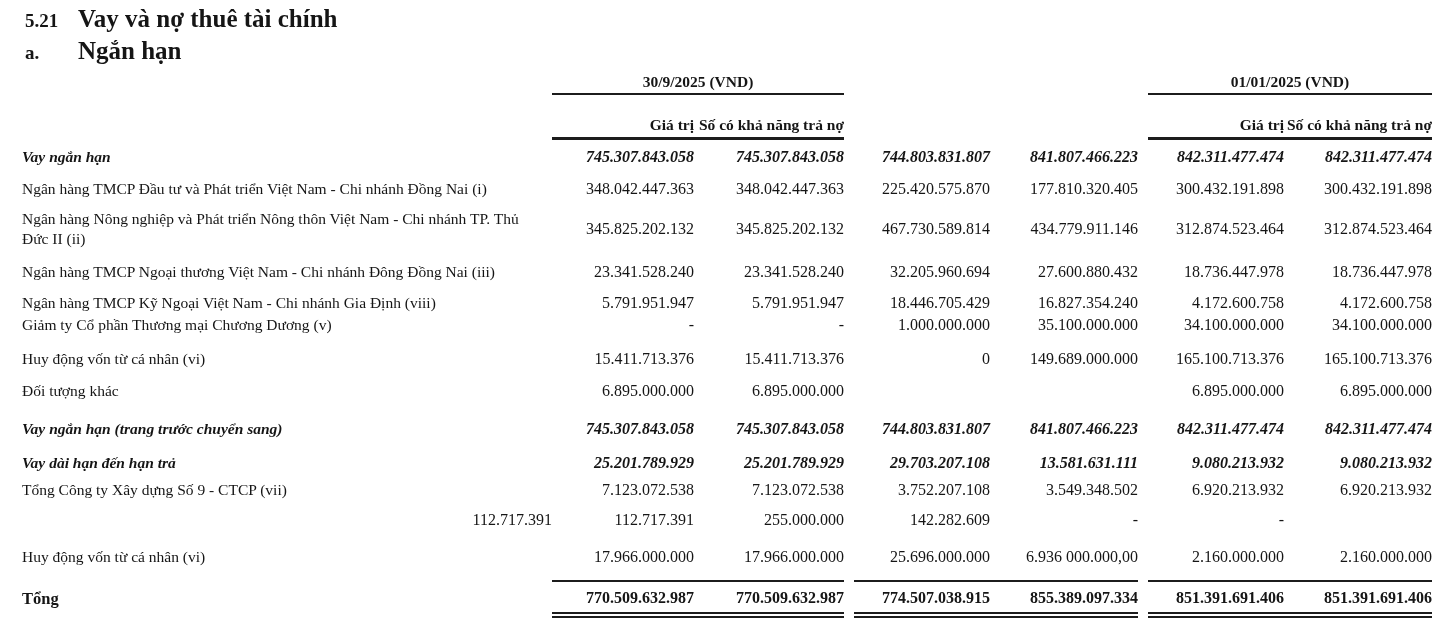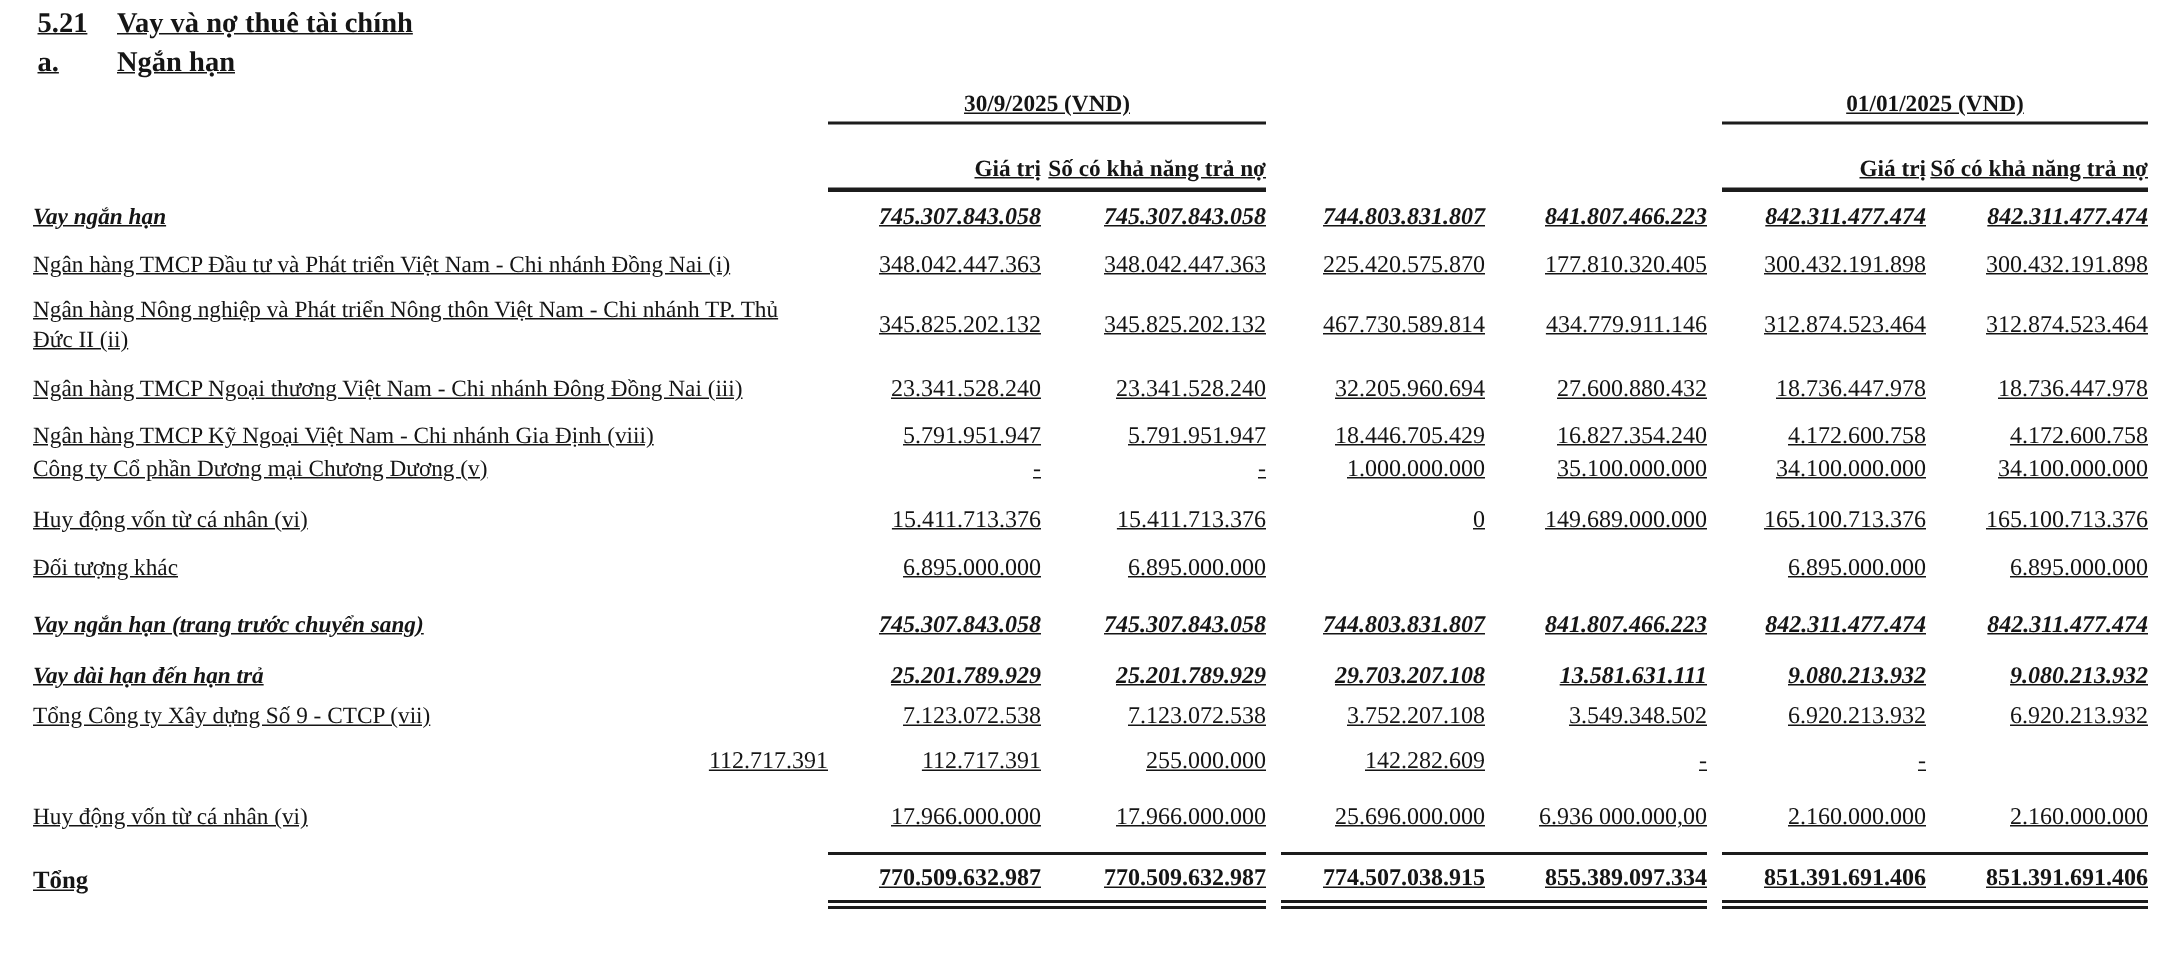--- a/index.html
+++ b/index.html
@@ -3,26 +3,26 @@
 <meta charset="utf-8">
 <style>
   * { margin: 0; padding: 0; box-sizing: border-box; }
   html, body { background: #ffffff; }
   body {
     width: 1441px; height: 638px;
     overflow: hidden;
     font-family: "Liberation Serif", "DejaVu Serif", serif;
     color: #151515;
   }
-  .page { width: 1441px; height: 638px; position: relative; padding-top: 5px; text-decoration: underline; }
+  .page { width: 1441px; height: 638px; position: relative; padding-top: 5px; }
 
   
   .heading-line { display: flex; padding-left: 25px; align-items: baseline; }
   .heading-line .h-num { width: 53px; font-weight: bold; font-size: 19px; flex: 0 0 53px; }
-  .heading-line .h-txt { font-weight: bold; font-size: 19px; }
+  .heading-line .h-txt { font-weight: bold; font-size: 25px; }
   .heading-line + .heading-line { margin-top: 4px; }
 
   
   .grid {
     display: grid;
     grid-template-columns: 552px 142px 150px 10px 136px 148px 10px 136px 148px;
     column-gap: 0;
   }
   .row > *:nth-child(1) { grid-column: 1; }
   .row > *:nth-child(2) { grid-column: 2; }
@@ -155,21 +155,21 @@
     <div class="lbl">Ngân hàng TMCP Kỹ Ngoại Việt Nam - Chi nhánh Gia Định (viii)</div>
     <div class="num">5.791.951.947</div>
     <div class="num">5.791.951.947</div>
     <div class="num">18.446.705.429</div>
     <div class="num">16.827.354.240</div>
     <div class="num">4.172.600.758</div>
     <div class="num">4.172.600.758</div>
   </div>
 
   <div class="grid row r5">
-    <div class="lbl">Công ty Cổ phần Dương mại Chương Dương (v)</div>
+    <div class="lbl">Giảm ty Cổ phần Thương mại Chương Dương (v)</div>
     <div class="num">-</div>
     <div class="num">-</div>
     <div class="num">1.000.000.000</div>
     <div class="num">35.100.000.000</div>
     <div class="num">34.100.000.000</div>
     <div class="num">34.100.000.000</div>
   </div>
 
   <div class="grid row r6">
     <div class="lbl">Huy động vốn từ cá nhân (vi)</div>

